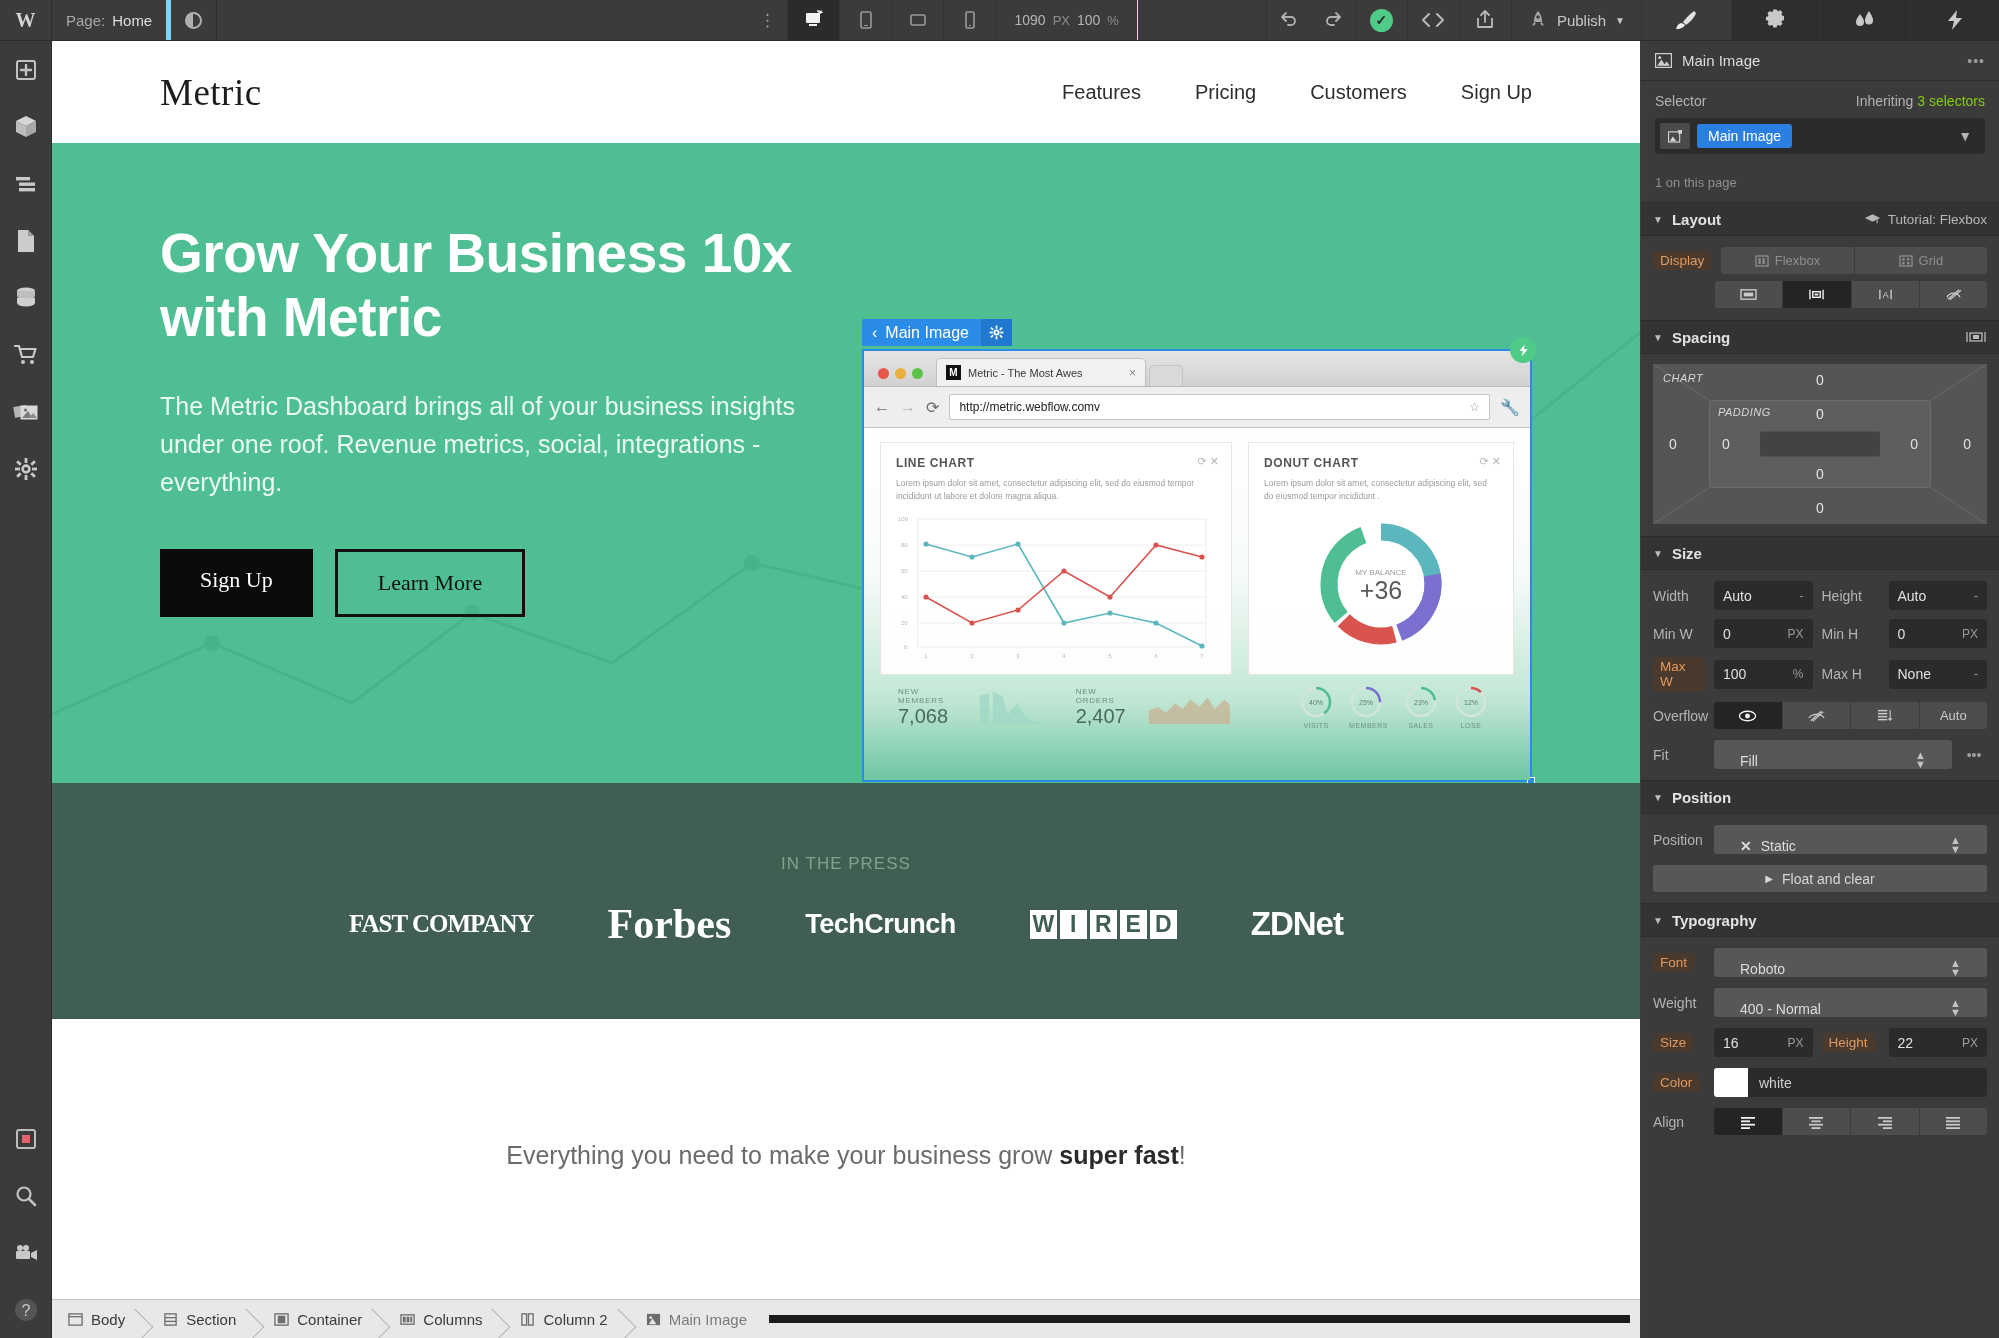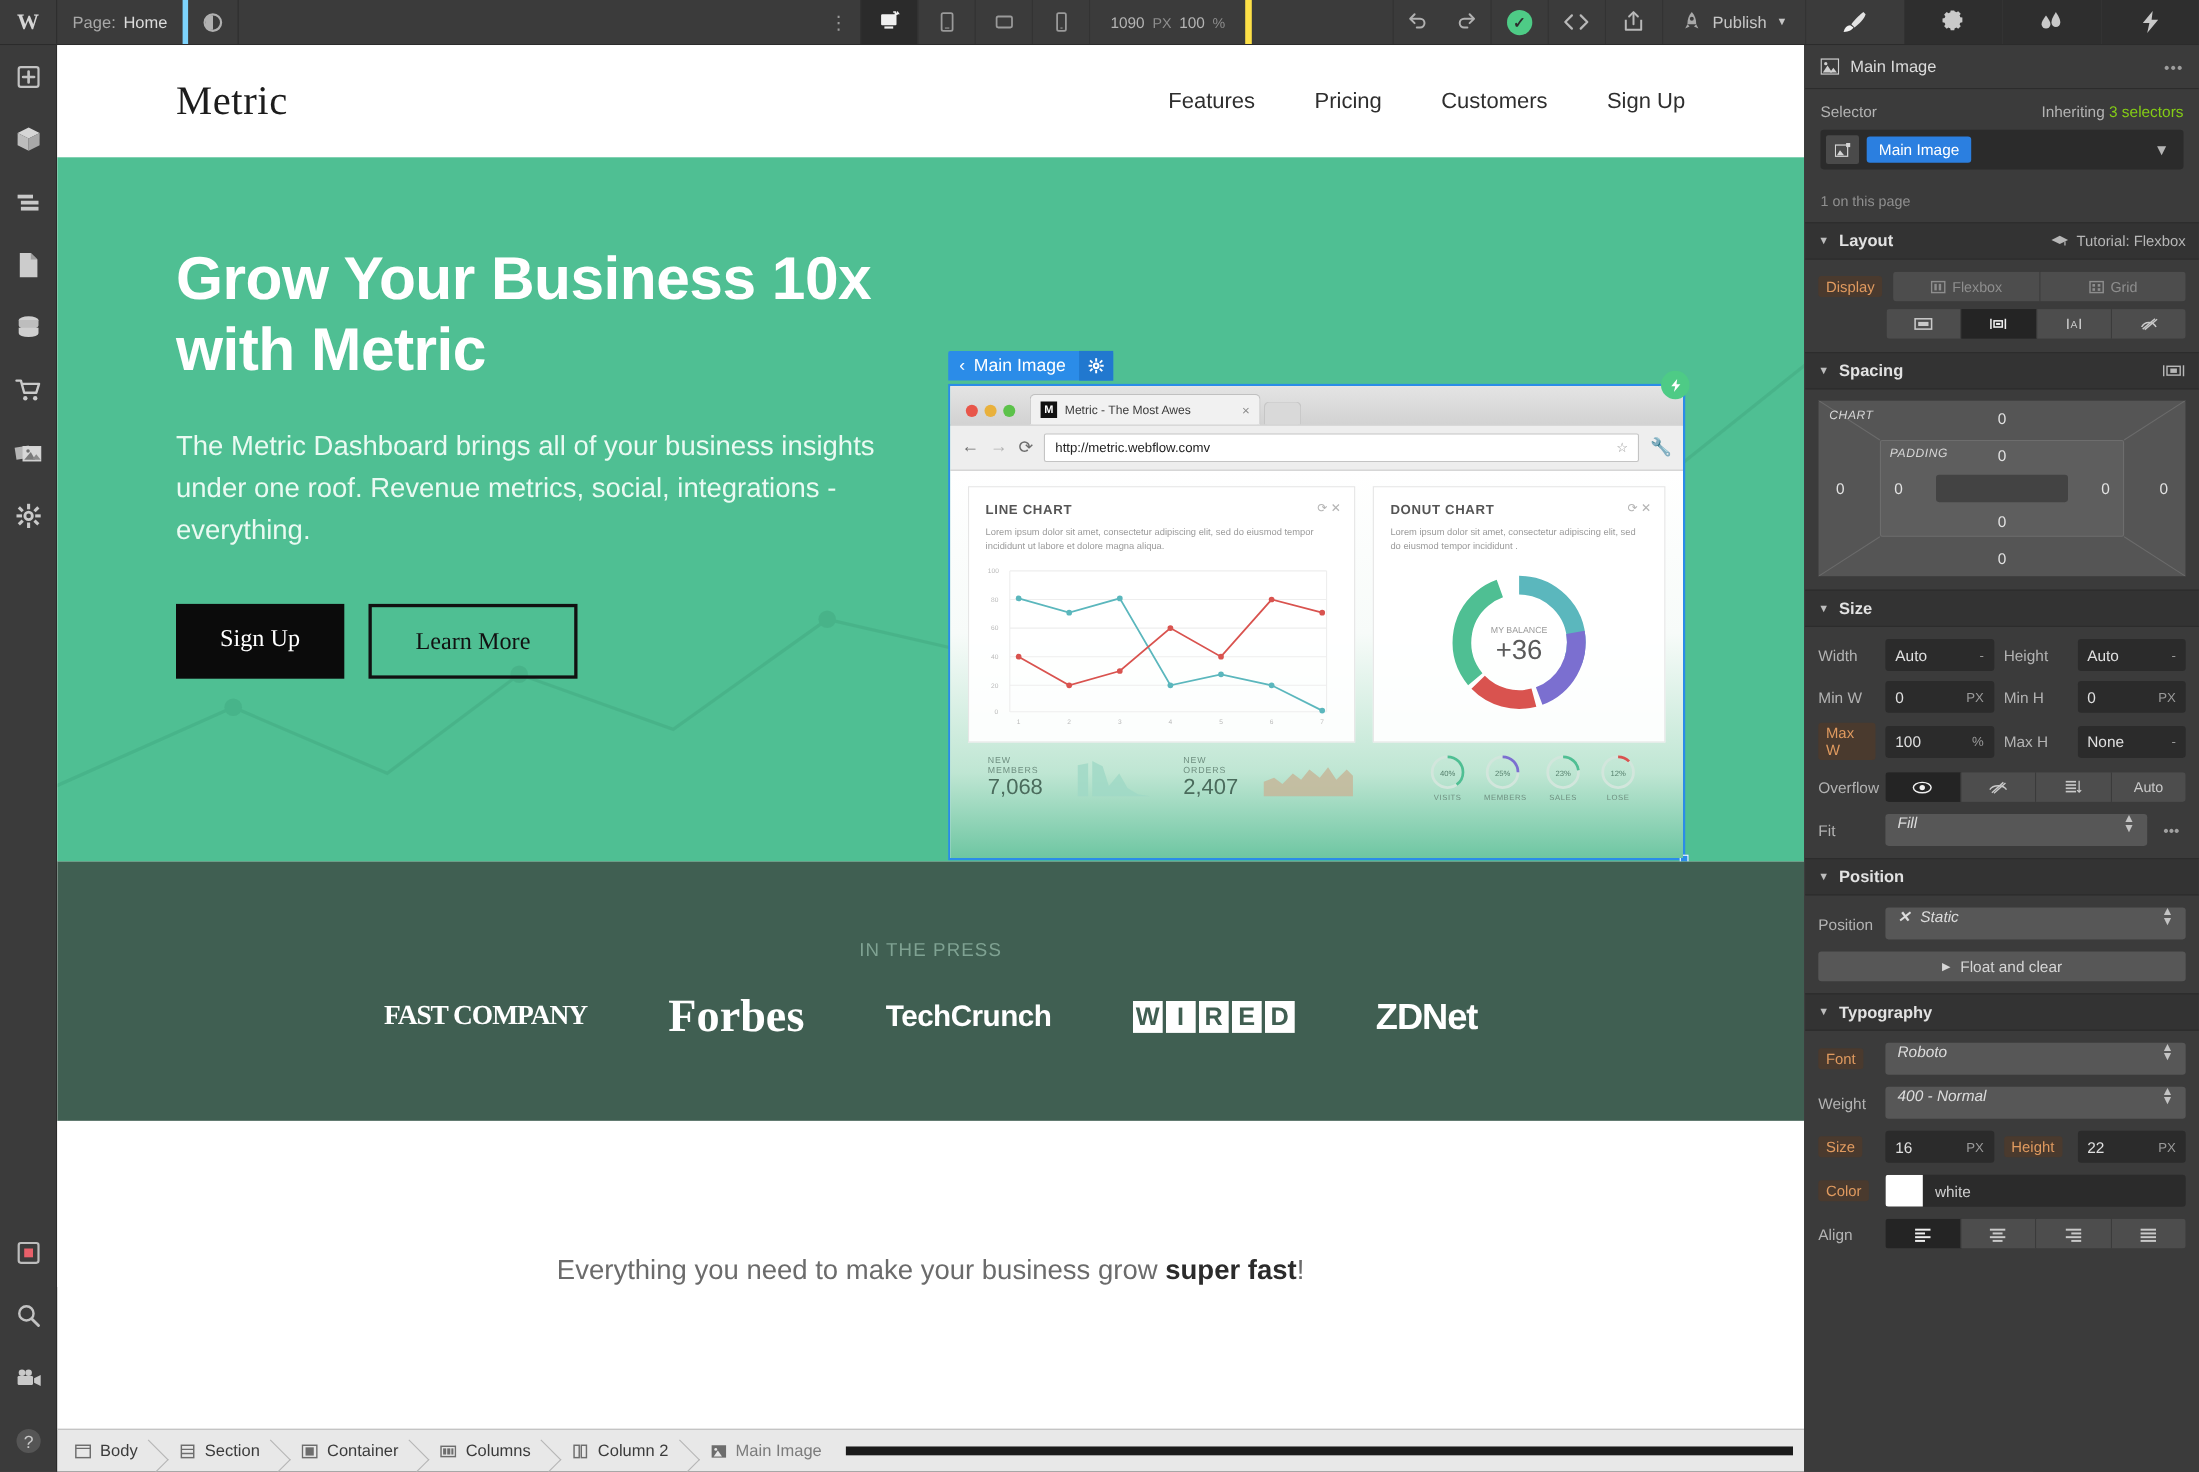--- a/index.html
+++ b/index.html
@@ -44,21 +44,21 @@
   .tb-dots span { display:block; }
   .tb-views { display: flex; align-items: stretch; }
   .tb-view {
     width: 52px; display:flex; align-items:center; justify-content:center;
     border-left: 1px solid #333; cursor: pointer;
   }
   .tb-view.active { background: #2b2b2b; }
   .tb-size {
     display: flex; align-items: center; gap: 7px; padding: 0 18px;
     color: #b4b4b4; font-size: 14px; border-left: 1px solid #333;
-    border-right: 6px solid #fde047;
+    border-right: 1px solid #fde047;
   }
   .tb-size .u { color: #8d8d8d; font-size: 13px; }
   .tb-gap { width: 128px; }
   .tb-undo {
     display:flex; align-items:stretch; border-left: 1px solid #333;
   }
   .tb-ic {
     width: 44px; display:flex; align-items:center; justify-content:center;
     color: #b0b0b0; cursor: pointer;
   }
@@ -361,21 +361,21 @@
     align-items:center; padding: 0 9px; color:#e0e0e0; font-size:14px;
     min-width: 0;
   }
   .ipt .unit { margin-left:auto; color:#9a9a9a; font-size:12px; }
   .grid2 {
     display:grid; grid-template-columns: 52px 1fr 58px 1fr; gap: 9px 9px;
     align-items:center; padding: 11px 12px;
   }
   .sel-ctl {
     background:#575757; border-radius:3px; height:29px; display:flex;
-    align-items:flex-start; padding: 0 11px; color:#dcdcdc; font-size:14px; gap:9px;font-style:italic;
+    align-items:flex-end; padding: 0 26px; color:#dcdcdc; font-size:14px; gap:9px;
   }
   .sel-ctl .arrows { margin-left:auto; color:#c4c4c4; font-size:11px; line-height:9px; text-align:center;}
   .row-line {
     display:grid; grid-template-columns: 52px 1fr; gap:9px; align-items:center;
     padding: 0 12px 11px 12px;
   }
   .row-line.wide { grid-template-columns: 52px 1fr 26px; }
   .float-btn {
     background:#575757; border-radius:3px; height:27px; display:flex;
     align-items:center; justify-content:center; gap:9px; color:#d6d6d6;

